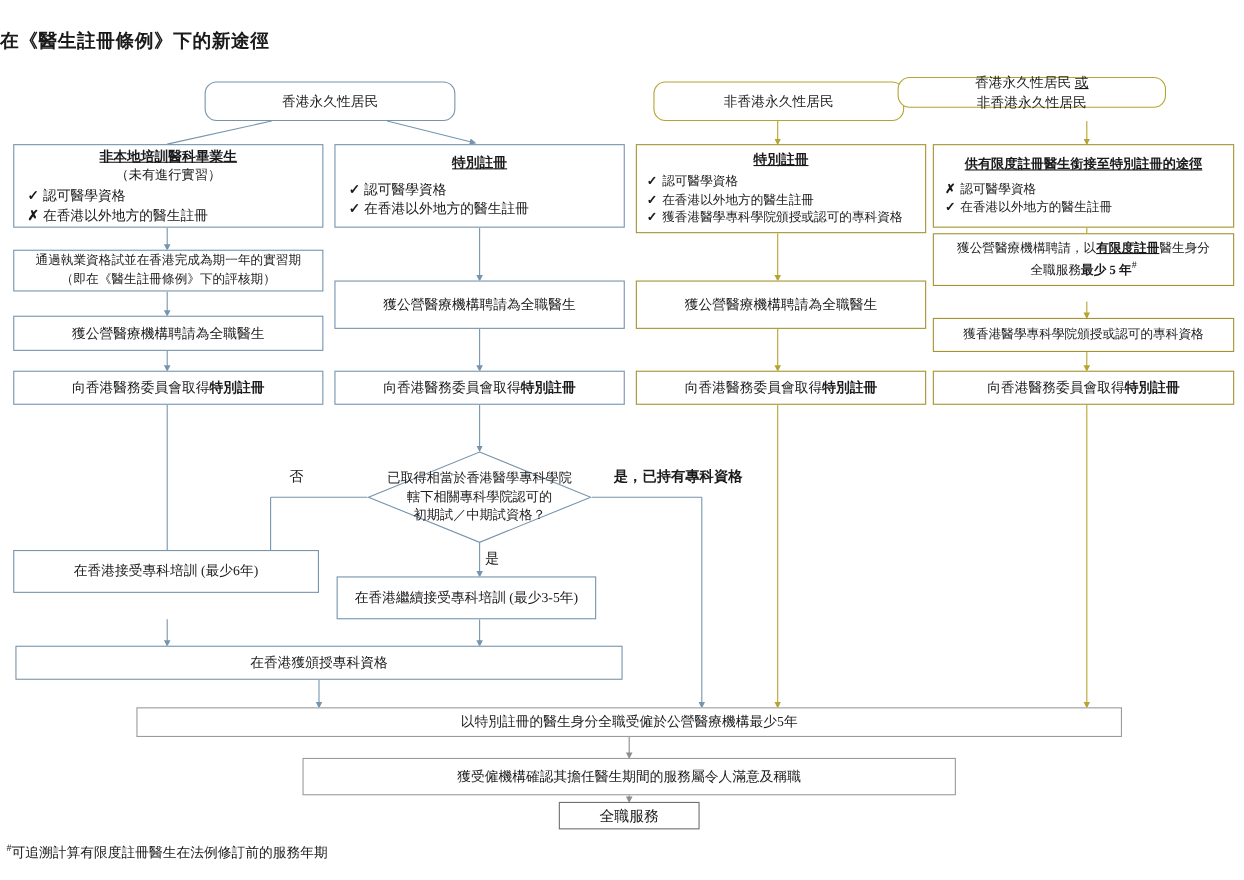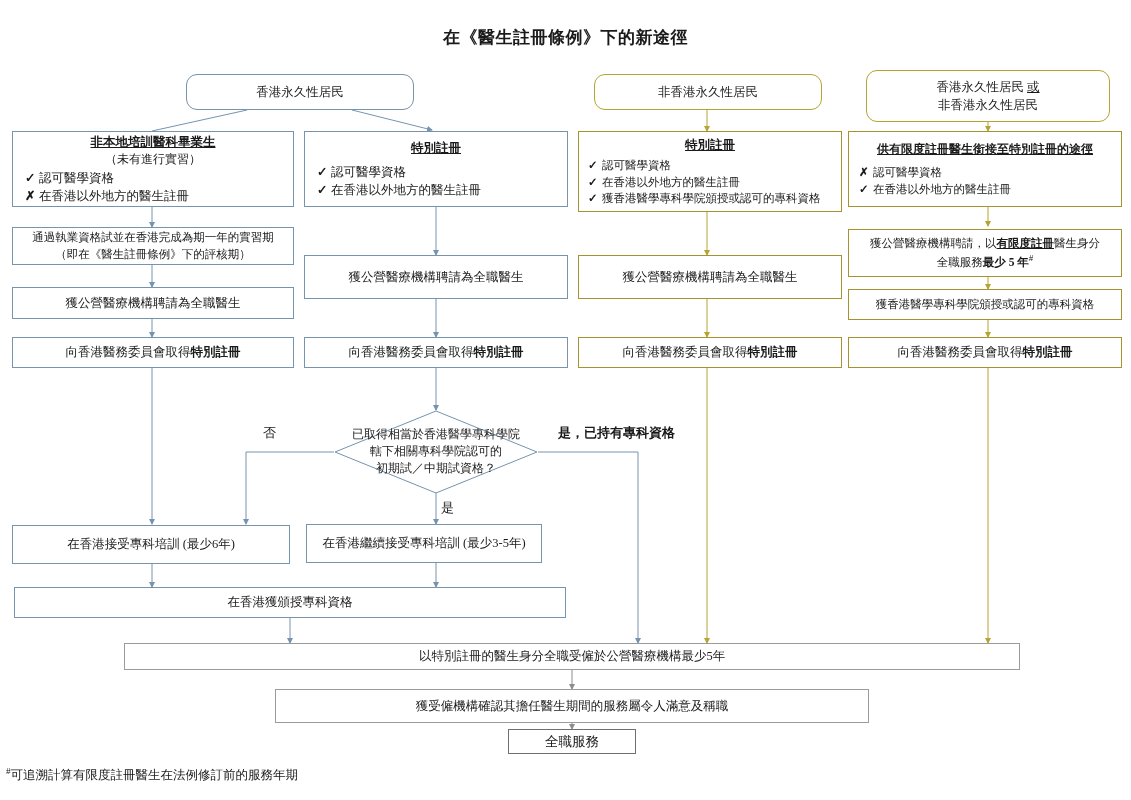--- a/index.html
+++ b/index.html
@@ -20,21 +20,21 @@
 
   
   .blue   {border:1px solid #7694ad;}
   .olive  {border:1px solid #a6932f;}
   .oliveT {border:1px solid #b5a430;}
   .gray   {border:1px solid #9b9b9b;}
   .darkgray{border:1px solid #6f6f6f;}
 
   .pill{border-radius:11px;}
 
-  .title{position:absolute;left:0;top:26px;width:1131px;text-align:center;
+  .title{position:absolute;left:0;top:26px;width:1131px;
          font-size:17px;font-weight:bold;letter-spacing:.5px;}
 
   .hdr{font-weight:bold;text-decoration:underline;display:block;text-align:center;}
   .sub{display:block;text-align:center;font-size:12px;}
 
   .crit{display:block;text-align:left;padding-left:12px;font-size:12.5px;
         white-space:nowrap;}
   .mk{display:inline-block;width:14px;font-weight:bold;}
 
   .bodyline{display:block;text-align:center;}
@@ -117,21 +117,21 @@
   <div class="title">在《醫生註冊條例》下的新途徑</div>
 
   <div class="node pill blue center" style="left:186px;top:74px;width:228px;height:36px;">
     <span>香港永久性居民</span>
   </div>
 
   <div class="node pill oliveT center" style="left:594px;top:74px;width:228px;height:36px;">
     <span>非香港永久性居民</span>
   </div>
 
-  <div class="node pill oliveT center" style="left:866px;top:70px;width:244px;height:52px;text-align:right;">
+  <div class="node pill oliveT center" style="left:816px;top:70px;width:244px;height:28px;text-align:right;">
     <span><span>香港永久性居民</span> <span class="u">或</span></span>
     <span>非香港永久性居民</span>
   </div>
 
   <div class="node blue" style="left:12px;top:131px;width:282px;height:76px;">
     <span class="hdr">非本地培訓醫科畢業生</span>
     <span class="sub">（未有進行實習）</span>
     <span class="crit"><span class="mk">✓</span><span>認可醫學資格</span></span>
     <span class="crit"><span class="mk">✗</span><span>在香港以外地方的醫生註冊</span></span>
   </div>
@@ -164,21 +164,21 @@
   </div>
 
   <div class="node blue center" style="left:304px;top:255px;width:264px;height:44px;">
     <span>獲公營醫療機構聘請為全職醫生</span>
   </div>
 
   <div class="node olive center" style="left:578px;top:255px;width:264px;height:44px;">
     <span>獲公營醫療機構聘請為全職醫生</span>
   </div>
 
-  <div class="node olive center" style="left:848px;top:229px;width:274px;height:48px;">
+  <div class="node olive center" style="left:848px;top:212px;width:274px;height:48px;">
     <span class="bodyline" style="font-size:11.5px;"><span>獲公營醫療機構聘請，以</span><span class="bold u">有限度註冊</span><span>醫生身分</span></span>
     <span class="bodyline" style="font-size:11.5px;"><span>全職服務</span><span class="bold">最少 5 年</span><span class="sup">#</span></span>
   </div>
 
   <div class="node blue center" style="left:12px;top:287px;width:282px;height:32px;">
     <span>獲公營醫療機構聘請為全職醫生</span>
   </div>
 
   <div class="node olive center" style="left:848px;top:289px;width:274px;height:31px;">
     <span style="font-size:11.5px;">獲香港醫學專科學院頒授或認可的專科資格</span>
@@ -206,21 +206,21 @@
   <div class="dtext" style="left:336px;top:426px;width:200px;">
     <span class="bodyline">已取得相當於香港醫學專科學院</span>
     <span class="bodyline">轄下相關專科學院認可的</span>
     <span class="bodyline">初期試／中期試資格？</span>
   </div>
 
   <div class="diamond-label" style="left:263px;top:424px;">否</div>
   <div class="diamond-label" style="left:441px;top:499px;">是</div>
   <div class="diamond-label bold" style="left:558px;top:424px;">是，已持有專科資格</div>
 
-  <div class="node blue center" style="left:12px;top:525px;width:278px;height:39px;">
+  <div class="node blue center" style="left:12px;top:500px;width:278px;height:39px;">
     <span>在香港接受專科培訓 (最少6年)</span>
   </div>
 
   <div class="node blue center" style="left:306px;top:524px;width:236px;height:39px;">
     <span>在香港繼續接受專科培訓 (最少3-5年)</span>
   </div>
 
   <div class="node blue center" style="left:14px;top:587px;width:552px;height:31px;">
     <span>在香港獲頒授專科資格</span>
   </div>

